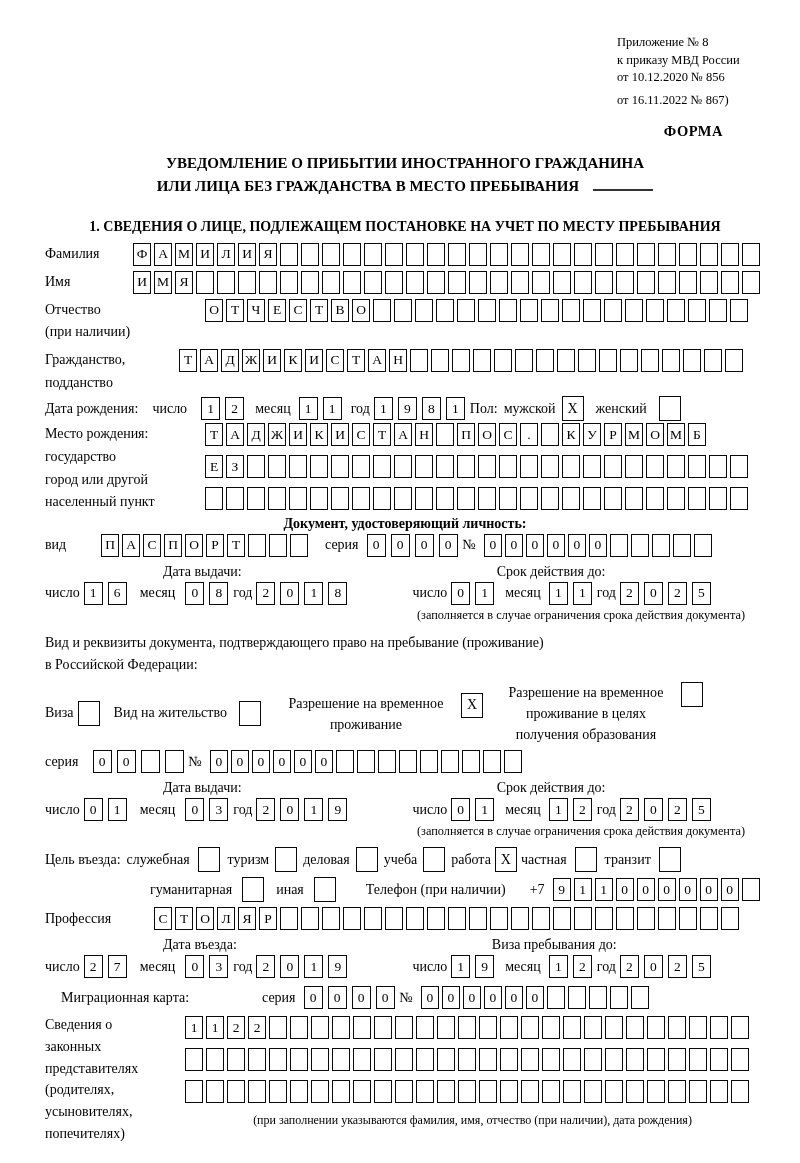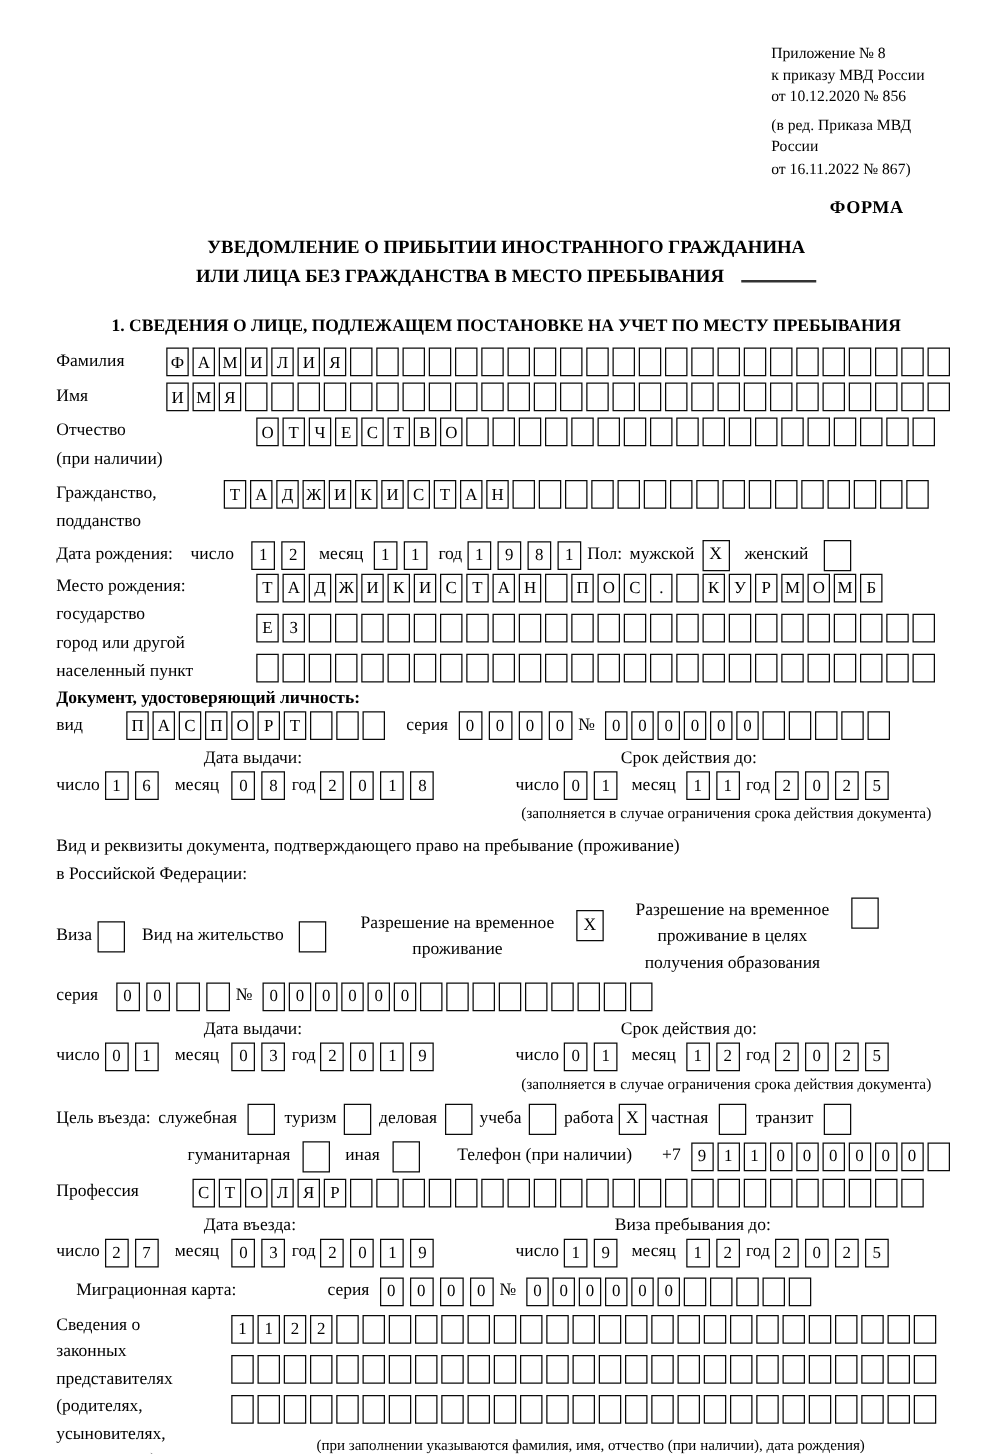--- a/index.html
+++ b/index.html
@@ -43,21 +43,20 @@
 </head>
 <body>
 
 <div class="page">
 
   <div class="annex">
     <div>Приложение № 8</div>
     <div>к приказу МВД России</div>
     <div>от 10.12.2020 № 856</div>
     <div class="p2">
-      <div>(в ред. Приказа МВД России</div>
       <div>от 16.11.2022 № 867)</div>
     </div>
   </div>
 
   <div class="forma">ФОРМА</div>
 
   <div class="title">
     <div>УВЕДОМЛЕНИЕ О ПРИБЫТИИ ИНОСТРАННОГО ГРАЖДАНИНА</div>
     <div>
       <span>ИЛИ ЛИЦА БЕЗ ГРАЖДАНСТВА В МЕСТО ПРЕБЫВАНИЯ</span><span class="title-underline"></span>
@@ -321,21 +320,21 @@
           <span class="cell"></span>
           <span class="cell"></span>
           <span class="cell"></span>
           <span class="cell"></span>
           <span class="cell"></span>
           <span class="cell"></span>
         </span>
     </span>
   </div>
 
-  <div style="text-align:left;font-weight:bold;margin-top:2px;">Документ, удостоверяющий личность:</div>
+  <div style="text-align:center;font-weight:bold;margin-top:2px;">Документ, удостоверяющий личность:</div>
 
   <div class="row mt2">
     <span class="lbl w56">вид</span>
     <span class="boxes">
         <span class="cell">П</span>
         <span class="cell">А</span>
         <span class="cell">С</span>
         <span class="cell">П</span>
         <span class="cell">О</span>
         <span class="cell">Р</span>

